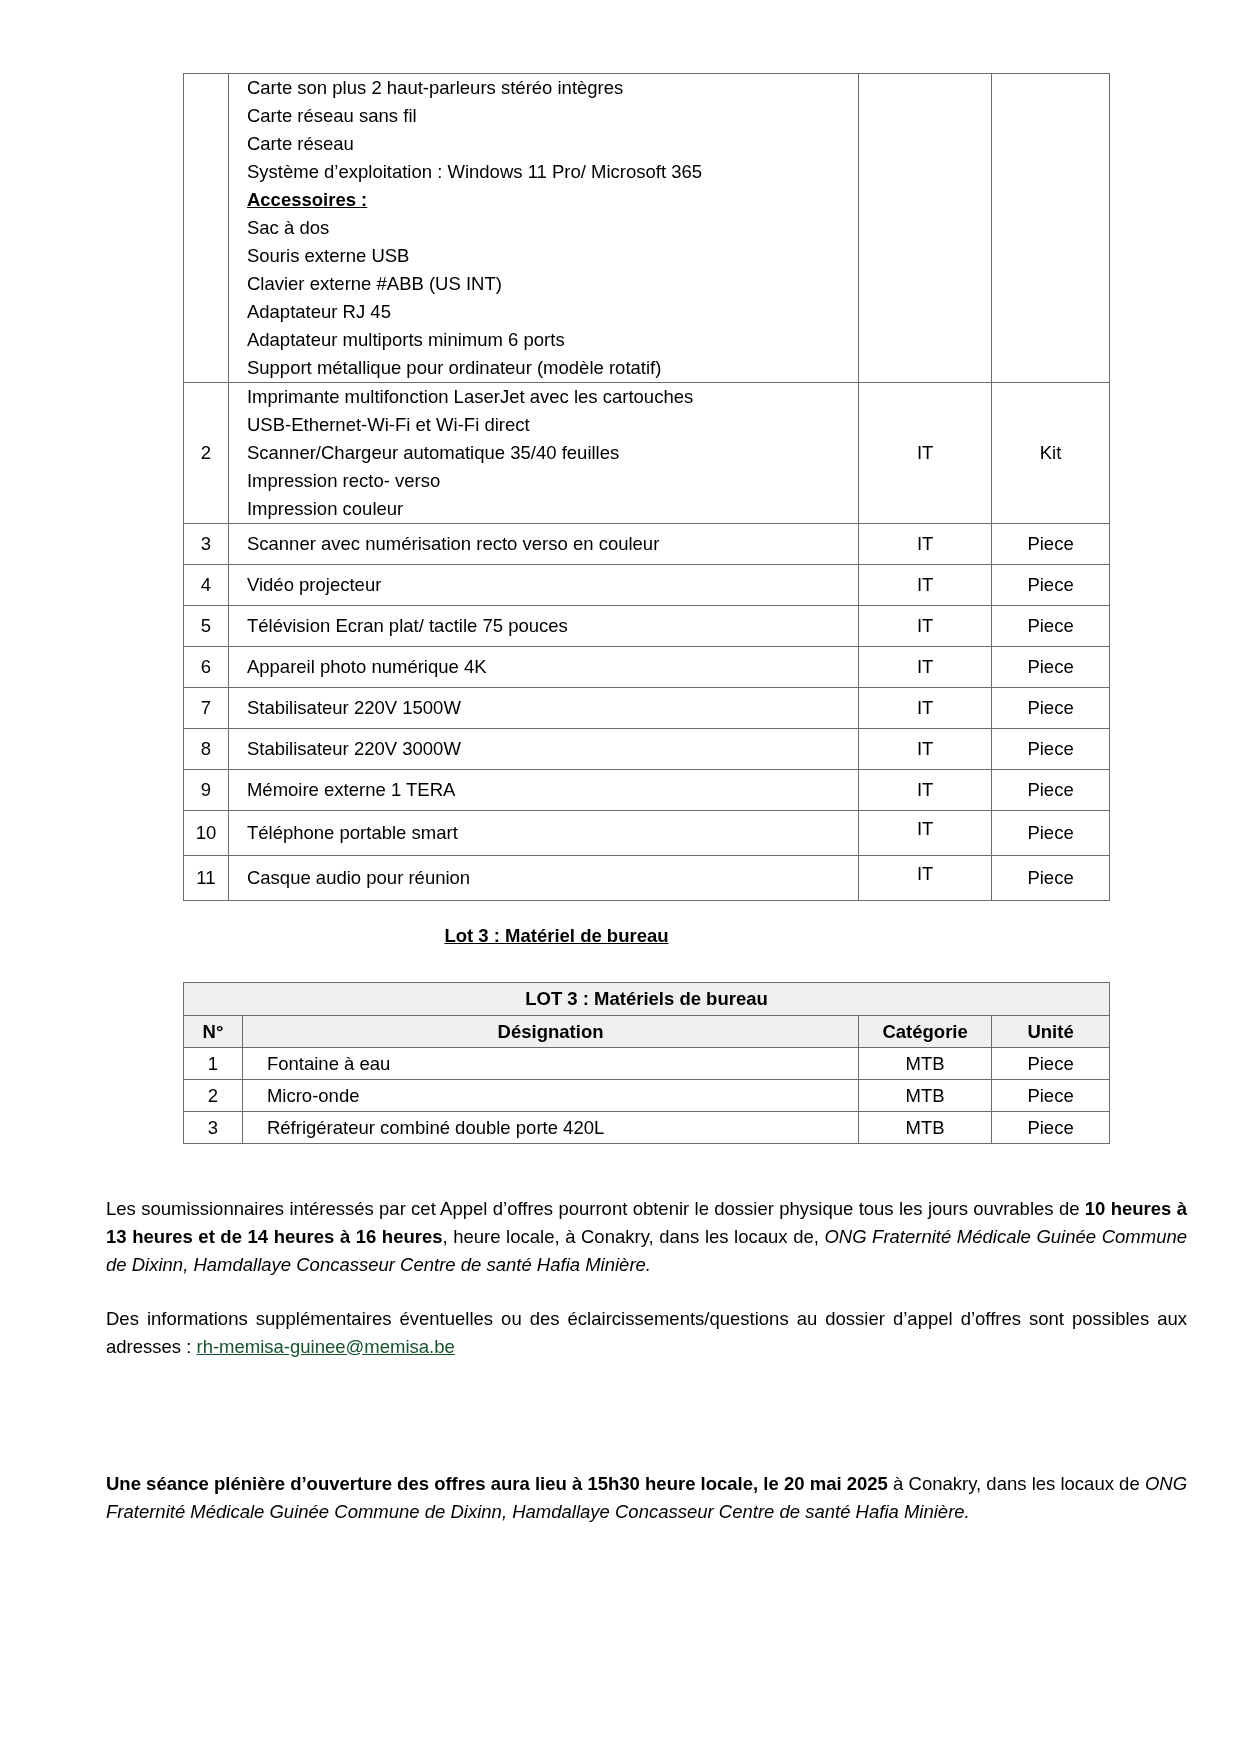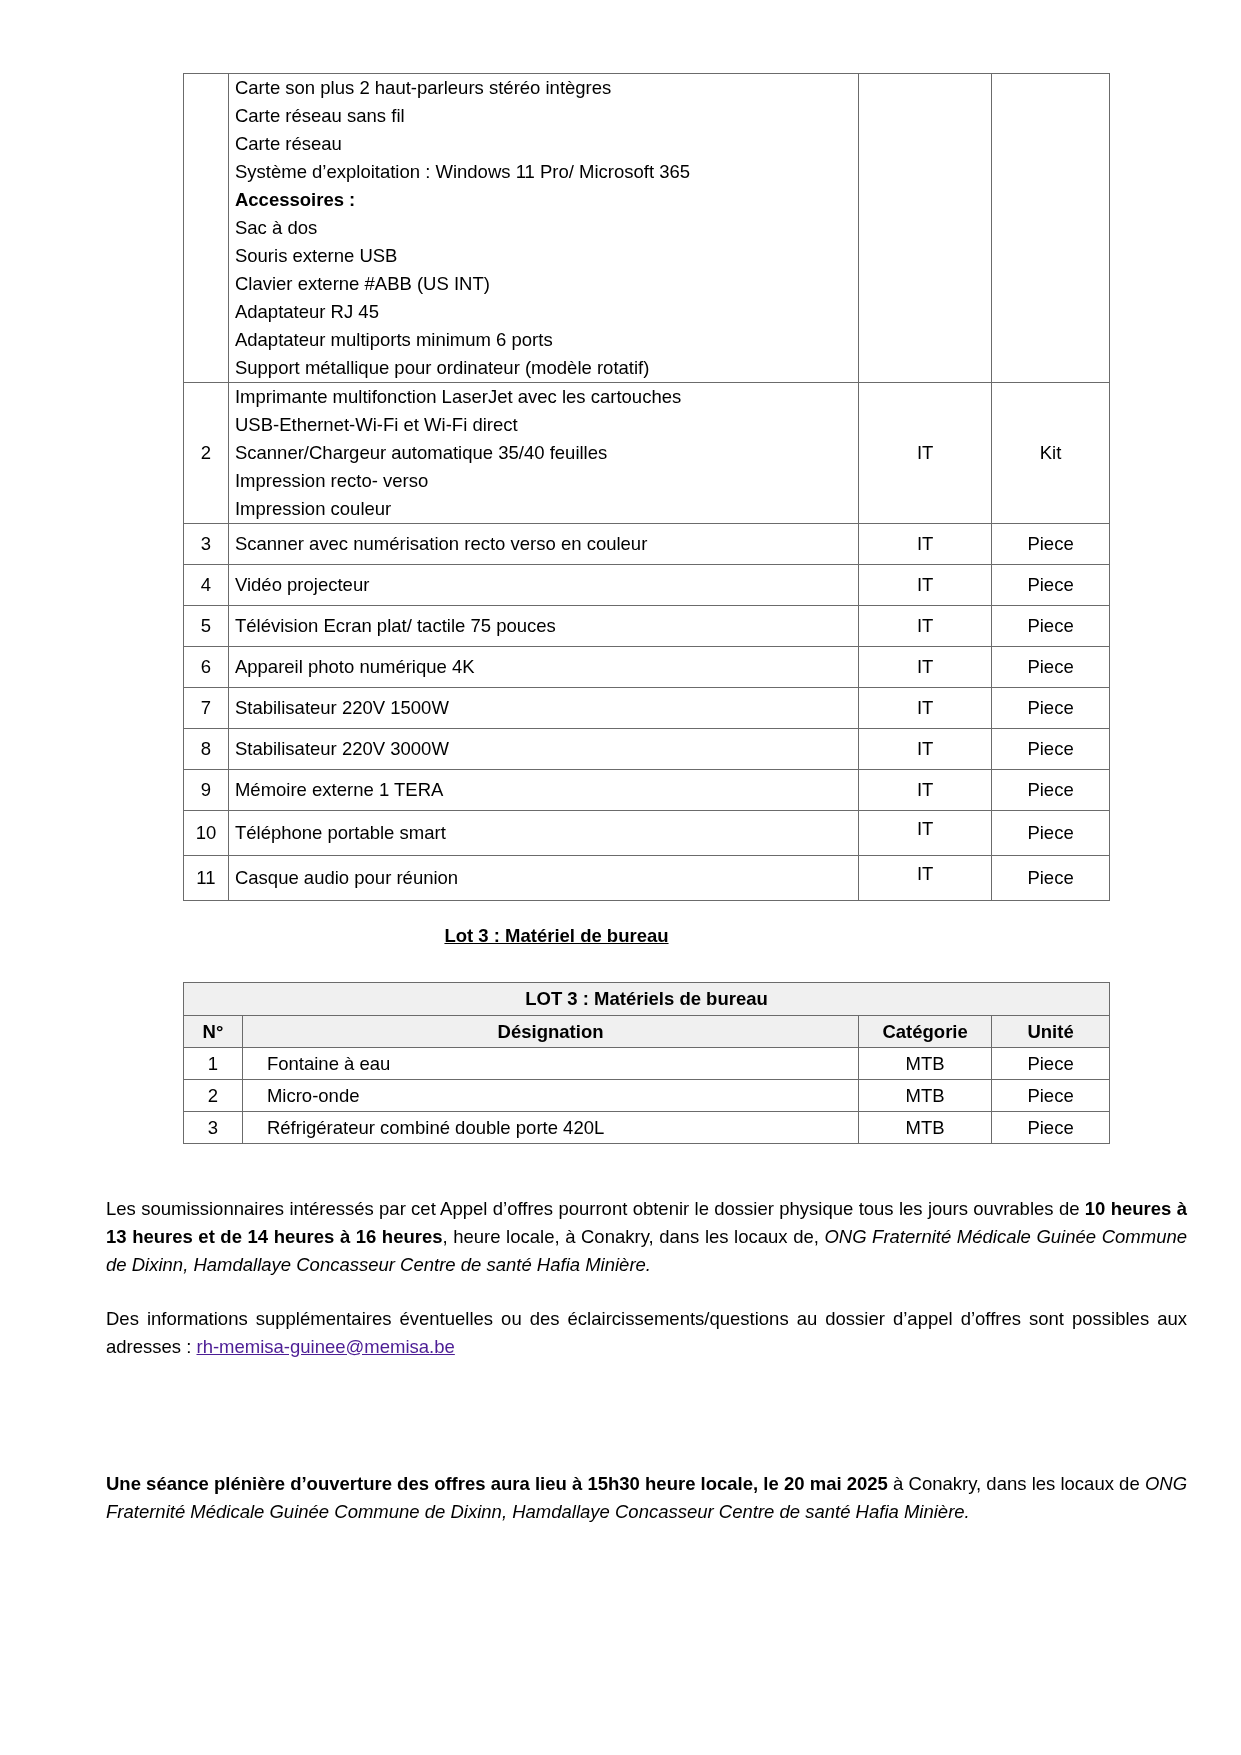--- a/index.html
+++ b/index.html
@@ -13,27 +13,27 @@
   td, th { border: 1.5px solid #6b6b6b; padding: 0; vertical-align: middle; }
 
   
   #lot2 { position: absolute; left: 183px; top: 73px; width: 927px; }
   #lot2 col.c-num { width: 45px; }
   #lot2 col.c-des { width: 631px; }
   #lot2 col.c-cat { width: 133px; }
   #lot2 col.c-uni { width: 118px; }
   #lot2 td { line-height: 28px; }
   #lot2 td.num { text-align: center; }
-  #lot2 td.des { padding-left: 6px; }
+  #lot2 td.des { padding-left: 18px; }
   #lot2 td.cat, #lot2 td.uni { text-align: center; }
   #lot2 tr.single td { height: 40px; }
   #lot2 td.top { vertical-align: top; padding-top: 0; }
   #lot2 td.cat.raised { vertical-align: top; padding-top: 4px; }
   .line { display: block; }
-  .acc { font-weight: bold; }
+  .acc { font-weight: bold; text-decoration: underline; }
 
   .lot3-heading {
     position: absolute; left: 0; width: 1113px; top: 925px;
     text-align: center; font-weight: bold; text-decoration: underline;
   }
 
   
   #lot3 { position: absolute; left: 183px; top: 982px; width: 927px; }
   #lot3 col.c-num { width: 59px; }
   #lot3 col.c-des { width: 617px; }
@@ -49,21 +49,21 @@
     position: absolute; left: 106px; width: 1081px;
     line-height: 28px; text-align: justify;
     text-align-last: left;
   }
   .p1 { top: 1176px; }
   .p2 { top: 1286px; }
   .p3 { top: 1368px; }
   .p4 { top: 1451px; }
   b { font-weight: bold; }
   i { font-style: italic; }
-  a.link { color: #4c1d95; text-decoration: underline; }
+  a.link { color: #14532d; text-decoration: underline; }
 </style>
 </head>
 <body>
 
 <div class="page">
 
   <table id="lot2">
     <colgroup>
       <col class="c-num">
         <col class="c-des">

